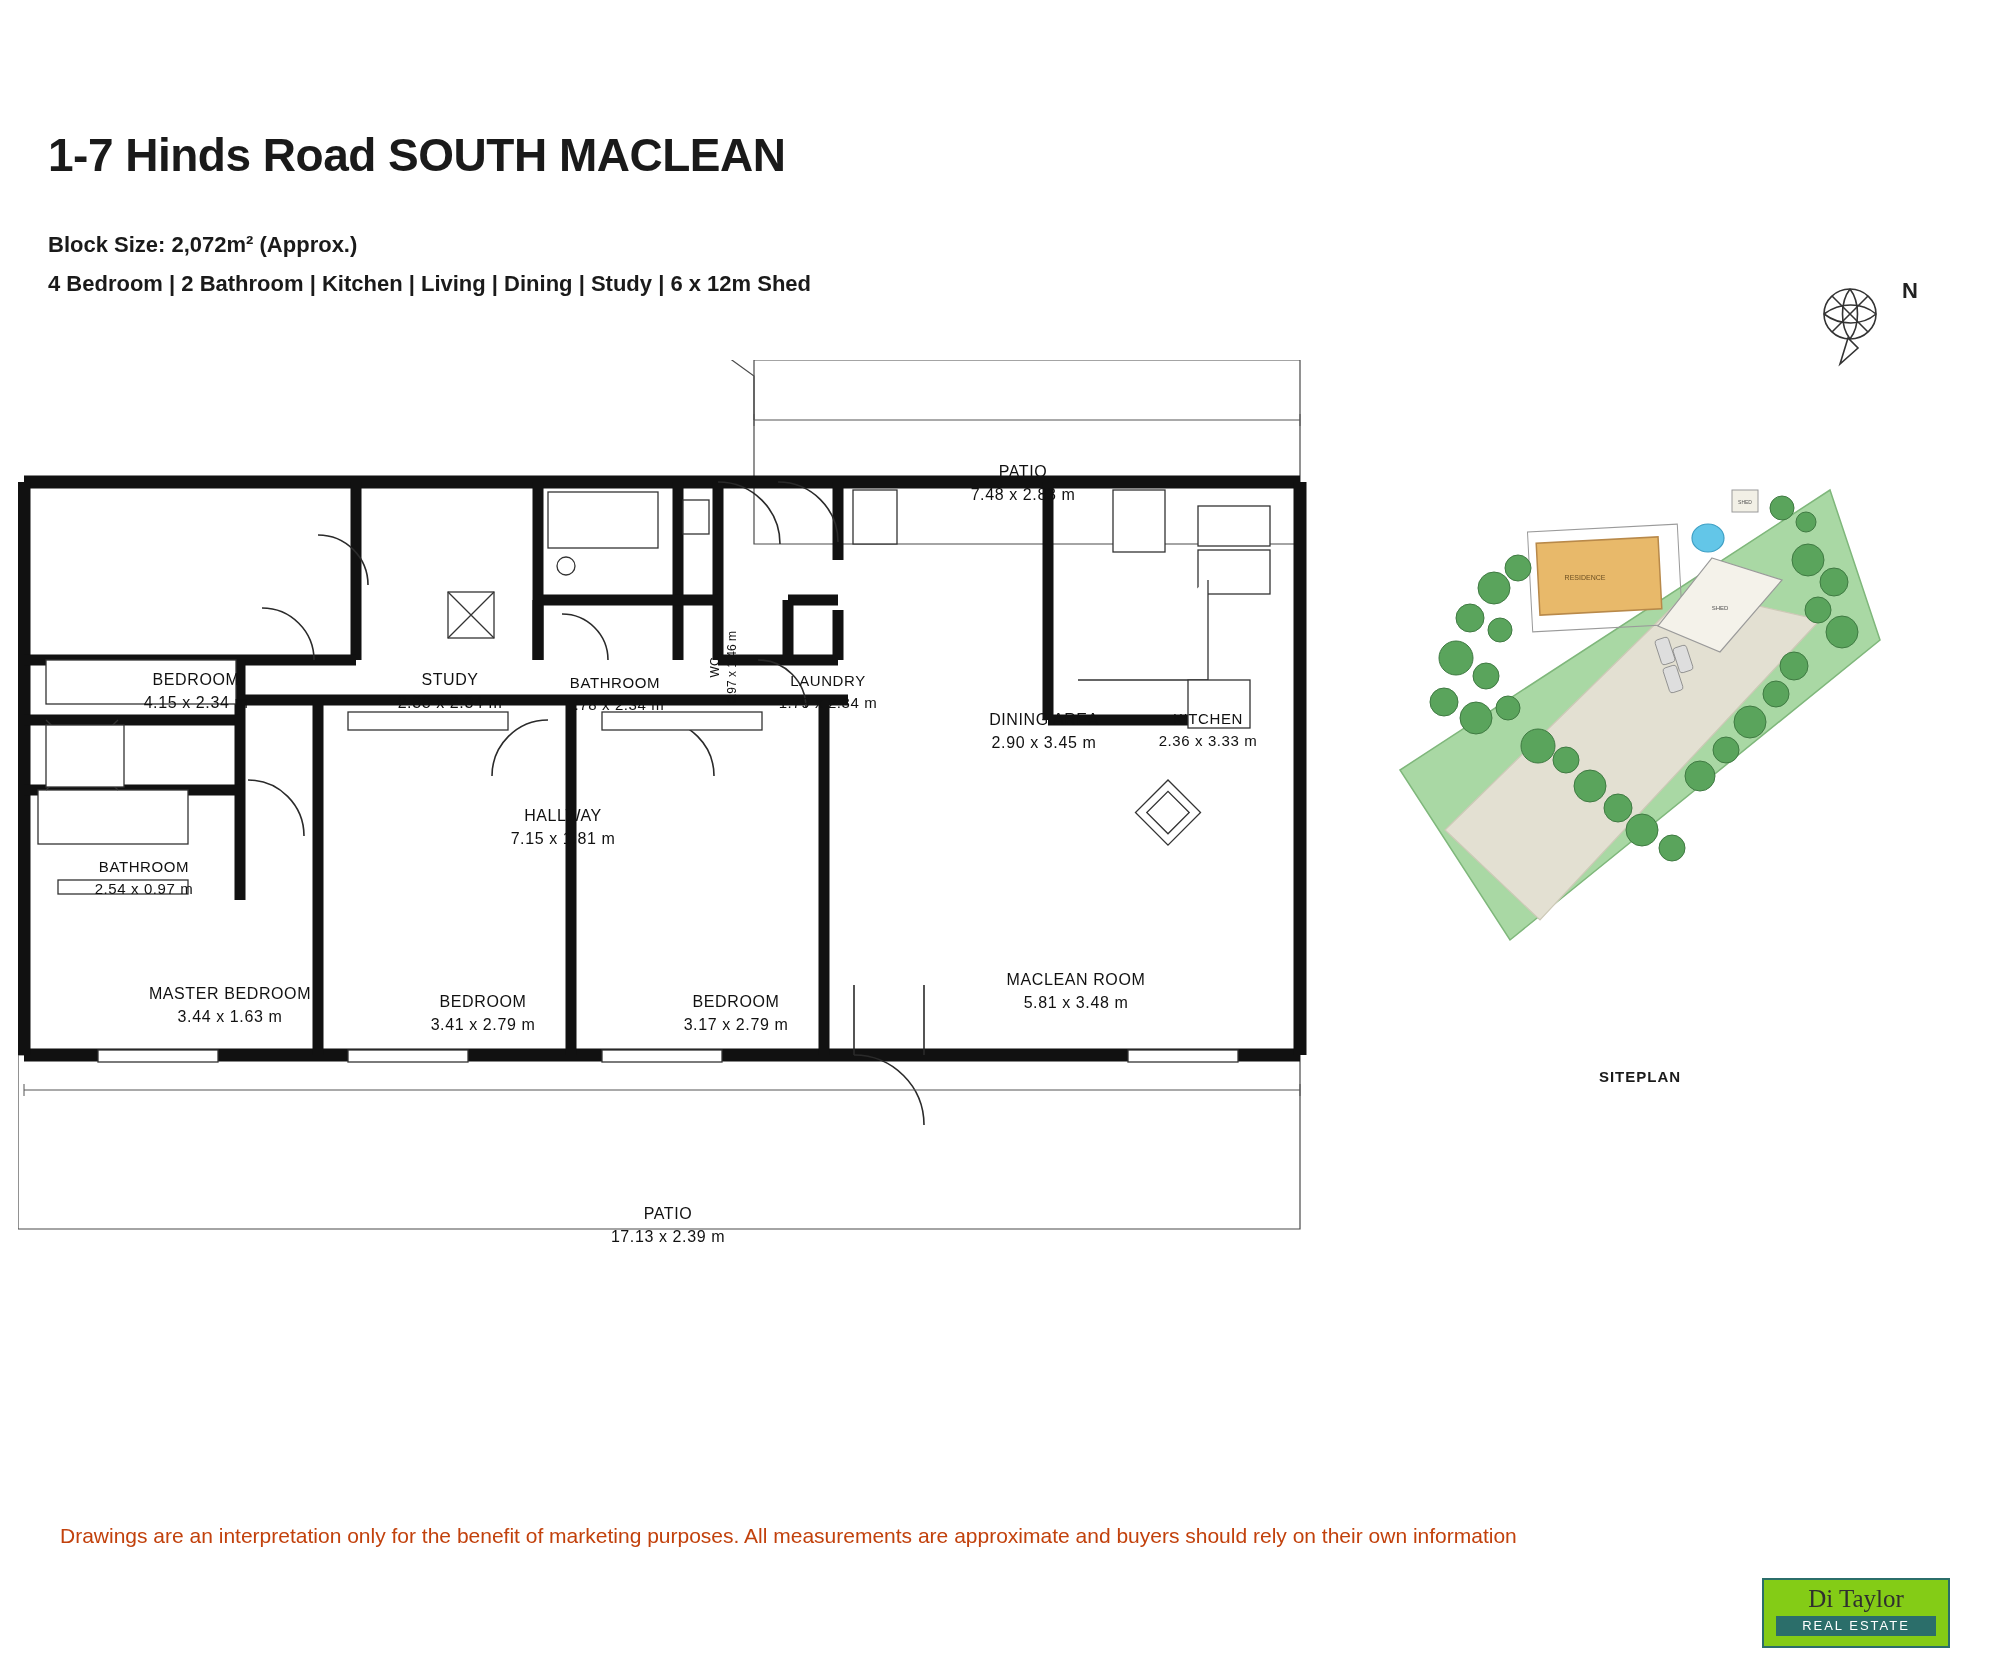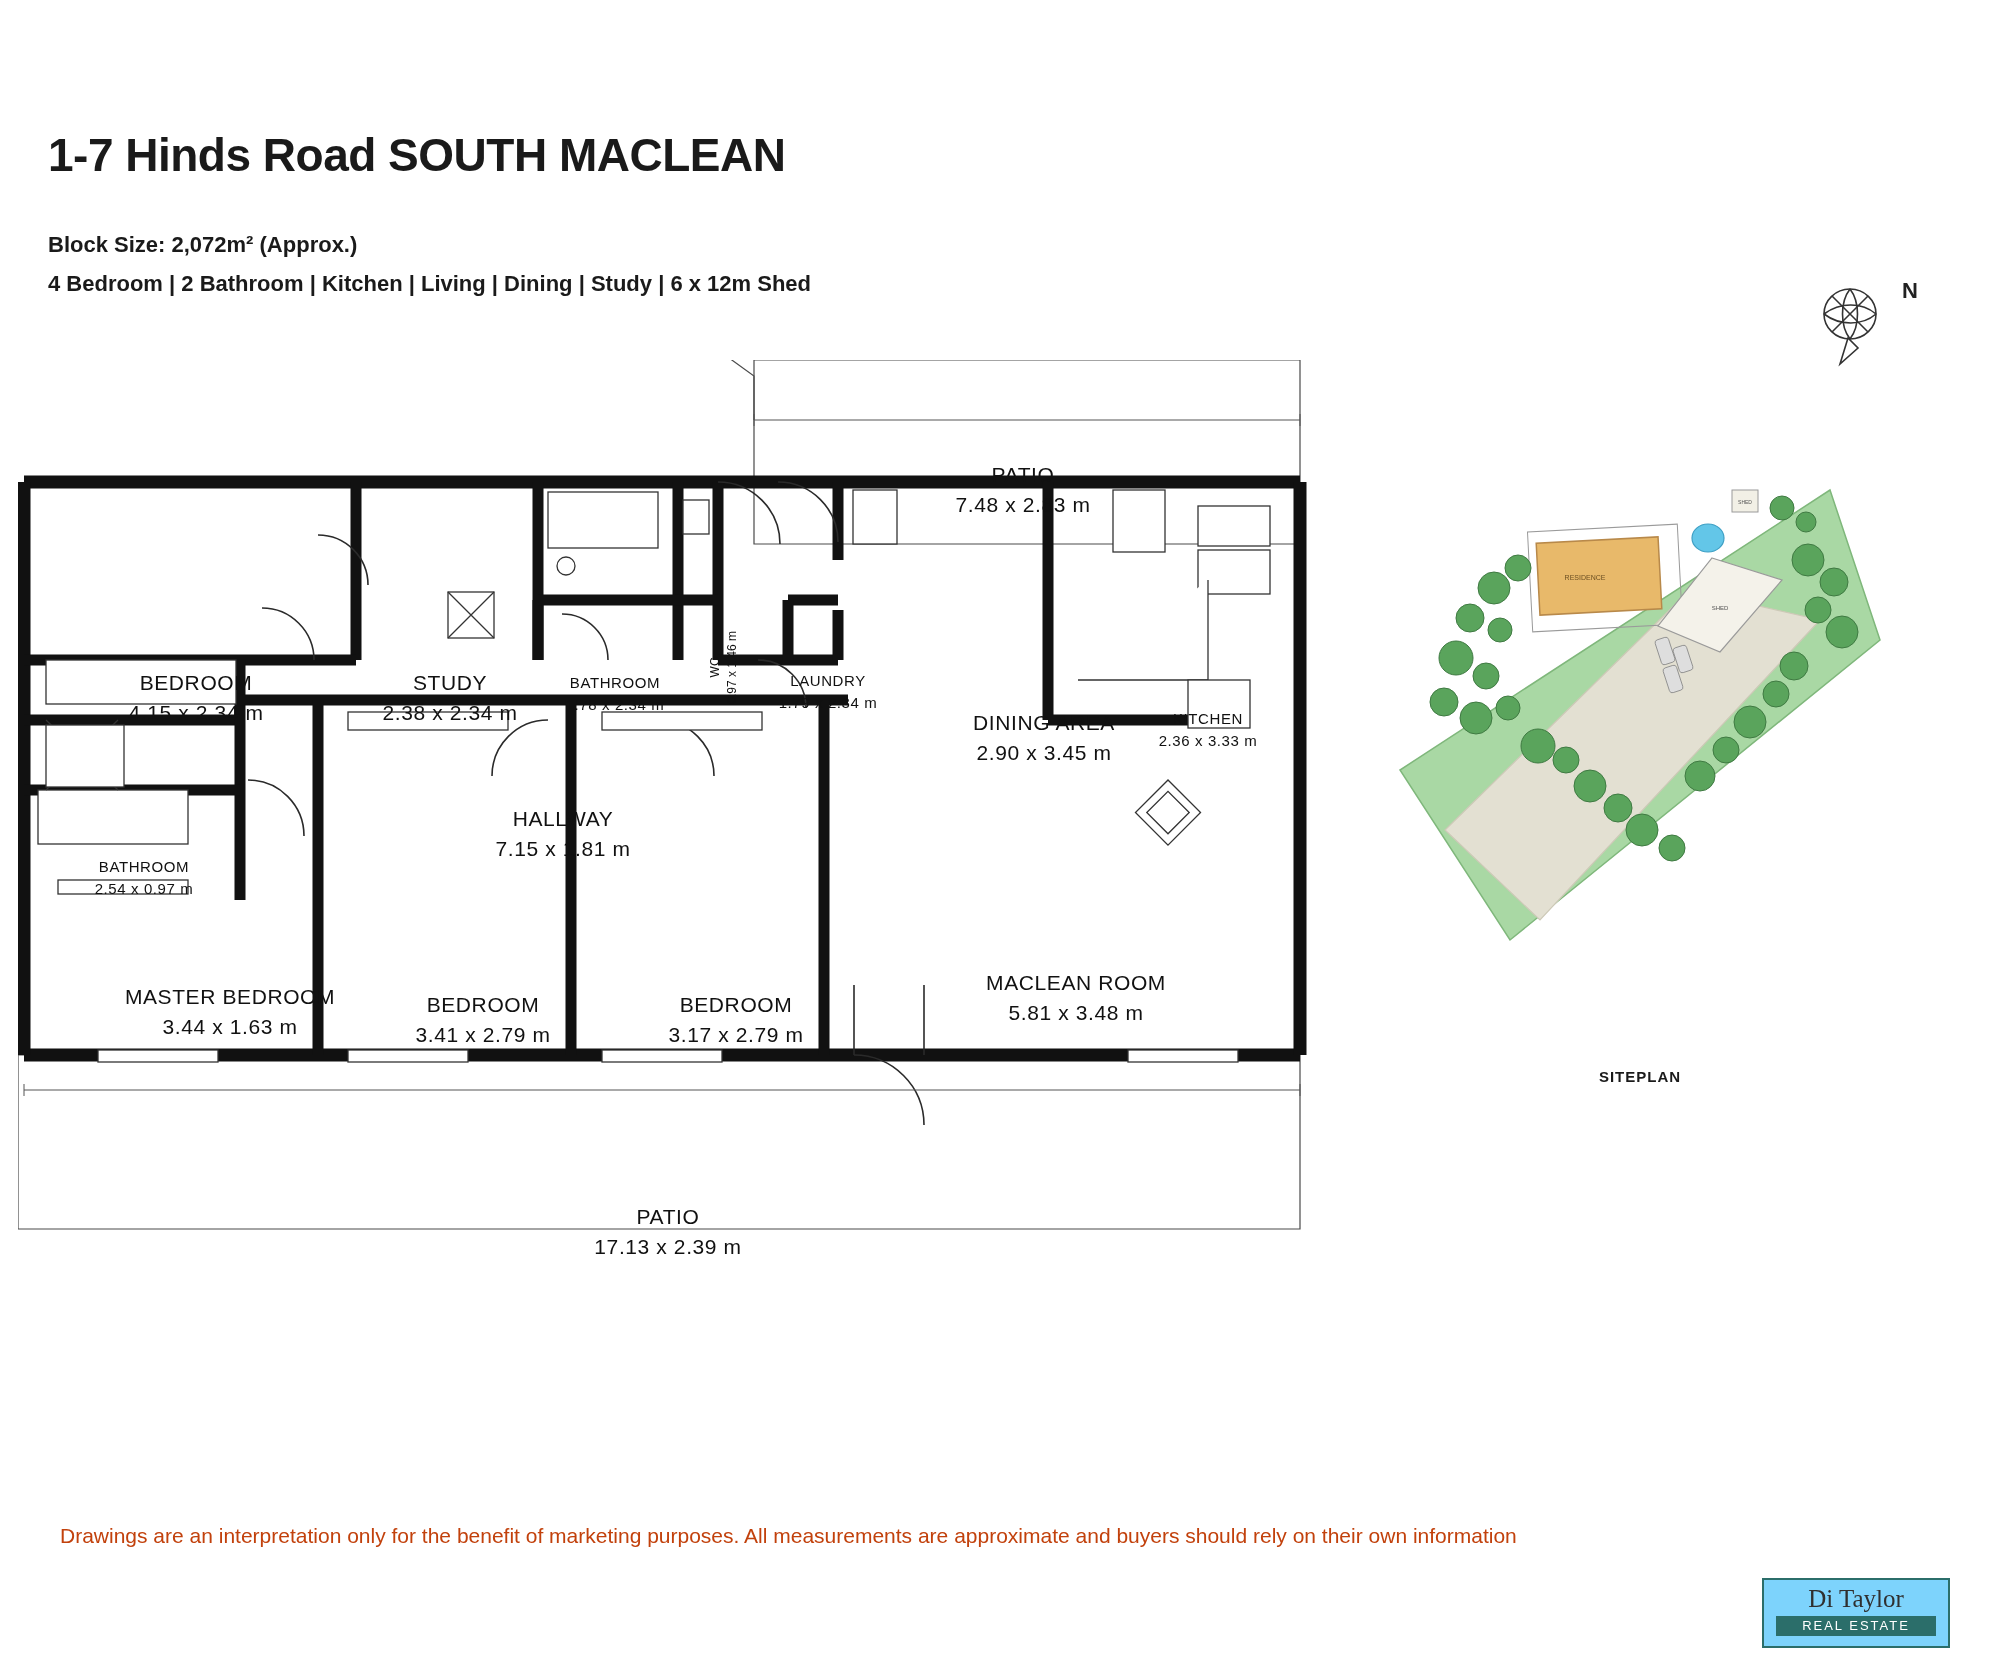--- a/index.html
+++ b/index.html
@@ -62,21 +62,21 @@
     left: 18px;
     top: 360px;
     width: 1300px;
     height: 960px;
   }
   .plan svg { display:block; }
 
   .lbl {
     position: absolute;
     text-align: center;
-    font-size: 21px;
+    font-size: 16px;
     letter-spacing: 0.6px;
     line-height: 1.45;
     color: #111;
     white-space: nowrap;
     transform: translateX(-50%);
   }
   .lbl .nm { display:block; }
   .lbl .dm { display:block; }
   .lbl.sm { font-size: 15px; }
   .lbl.vert {
@@ -131,21 +131,21 @@
   }
 
   
   .logo {
     position: absolute;
     left: 1762px;
     top: 1578px;
     width: 188px;
     height: 70px;
     border: 2px solid #2b6e6a;
-    background: #7dd3fc;
+    background: #84cc16;
     box-sizing: border-box;
   }
   .logo .l1 {
     text-align: center;
     font-size: 25px;
     color: #2f2f2f;
     padding-top: 5px;
     font-family: "Liberation Serif", serif;
   }
   .logo .l2 {

